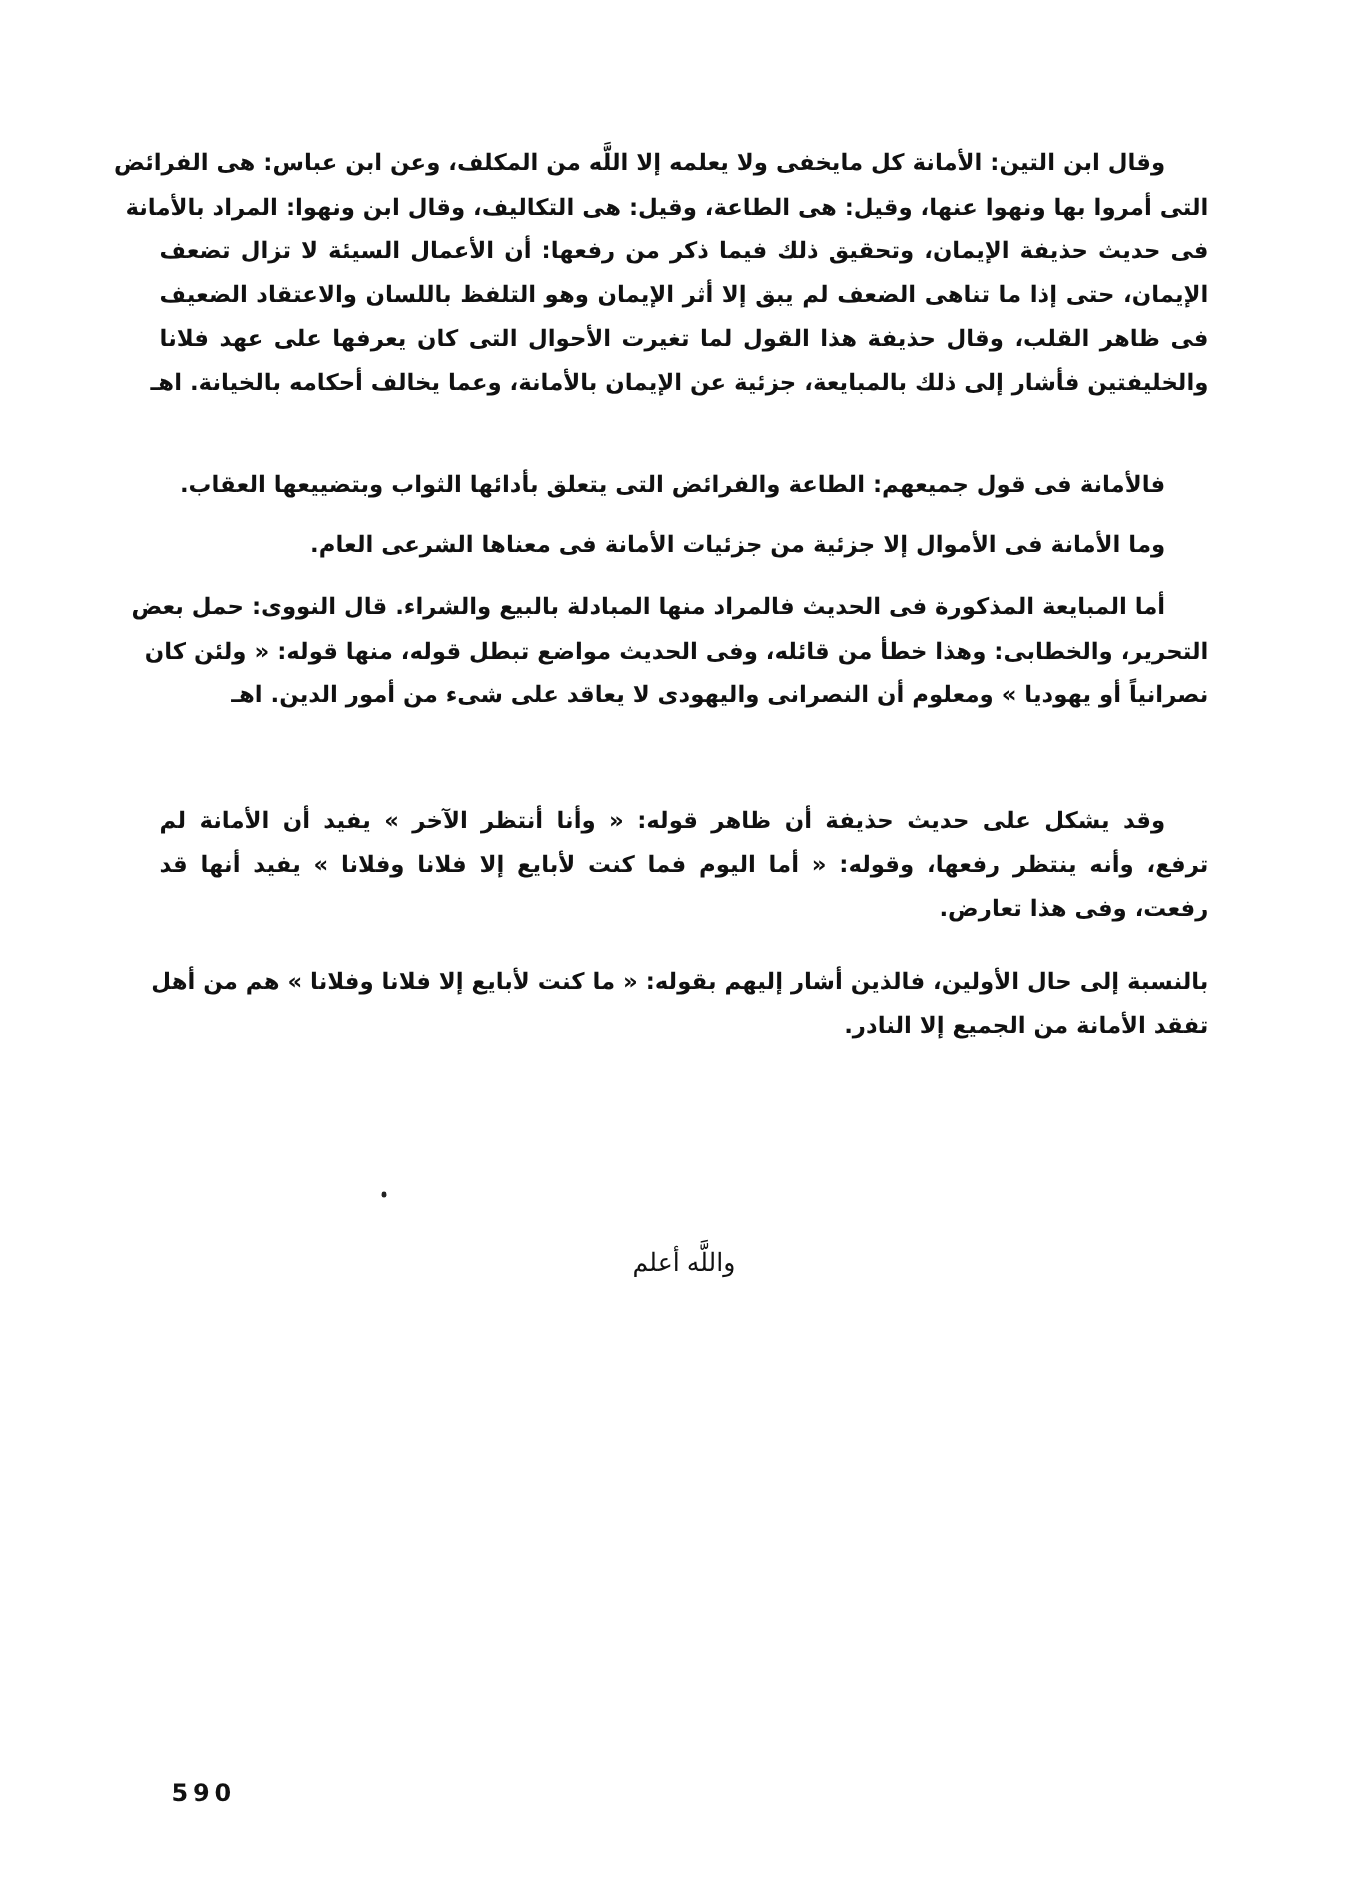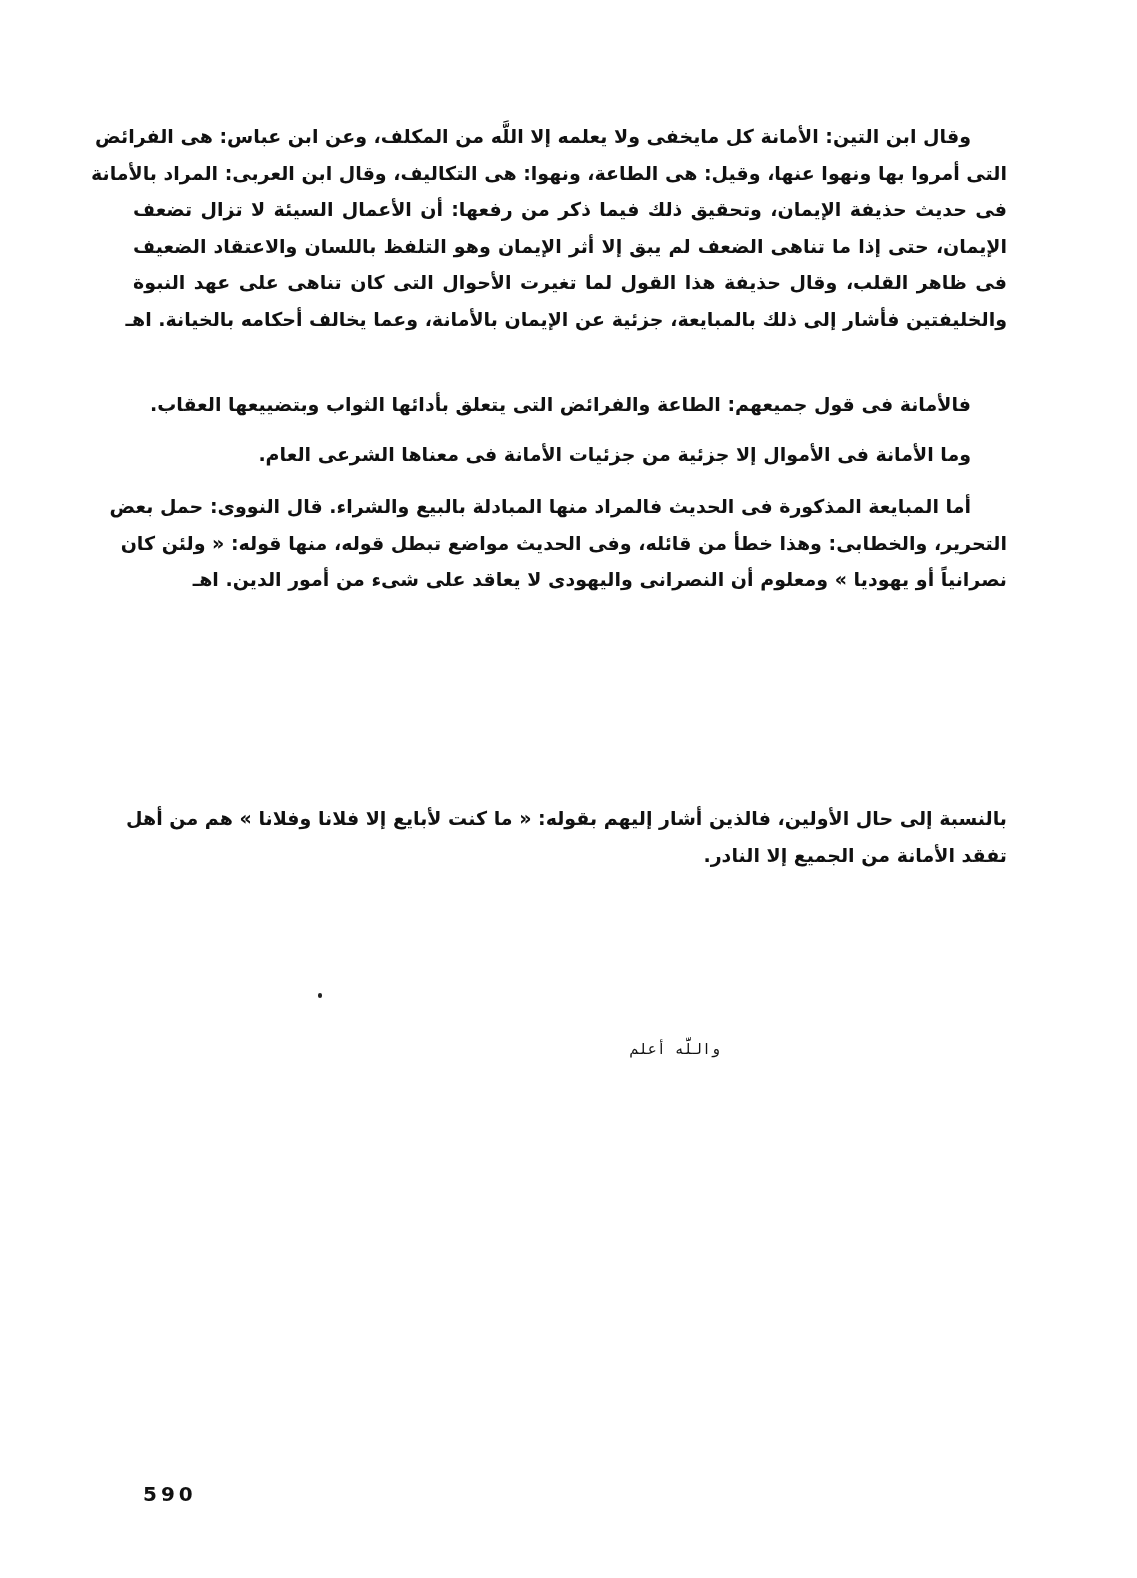--- a/index.html
+++ b/index.html
@@ -67,47 +67,48 @@
       width: 4px;
       height: 5px;
       background: #222;
       border-radius: 2px;
     }
     .closing {
       position: absolute;
       left: 420px;
       width: 300px;
       top: 1040px;
+      text-align: center;
       direction: rtl;
-      font-family: Liberation Mono, monospace;
-      font-size: 15px;
+      font-family: Liberation Sans, sans-serif;
+      font-size: 21px;
       font-weight: normal;
     }
     .page-number {
       position: absolute;
       left: 143px;
       top: 1482px;
       direction: rtl;
       font-size: 20px;
       font-weight: bold;
       letter-spacing: 4px;
     }
   </style>
 </head>
 <body>
 
 <div class="page">
 
   <div class="text-block" id="p1">
     <div class="para">
       <span class="line indent">وقال ابن التين: الأمانة كل مايخفى ولا يعلمه إلا اللَّه من المكلف، وعن ابن عباس: هى الفرائض</span>
-      <span class="line">التى أمروا بها ونهوا عنها، وقيل: هى الطاعة، ونهوا: هى التكاليف، وقال ابن العربى: المراد بالأمانة</span>
+      <span class="line">التى أمروا بها ونهوا عنها، وقيل: هى الطاعة، وقيل: هى التكاليف، وقال ابن ونهوا: المراد بالأمانة</span>
       <span class="line">فى حديث حذيفة الإيمان، وتحقيق ذلك فيما ذكر من رفعها: أن الأعمال السيئة لا تزال تضعف</span>
       <span class="line">الإيمان، حتى إذا ما تناهى الضعف لم يبق إلا أثر الإيمان وهو التلفظ باللسان والاعتقاد الضعيف</span>
-      <span class="line">فى ظاهر القلب، وقال حذيفة هذا القول لما تغيرت الأحوال التى كان تناهى على عهد النبوة</span>
+      <span class="line">فى ظاهر القلب، وقال حذيفة هذا القول لما تغيرت الأحوال التى كان يعرفها على عهد فلانا</span>
       <span class="line">والخليفتين فأشار إلى ذلك بالمبايعة، جزئية عن الإيمان بالأمانة، وعما يخالف أحكامه بالخيانة. اهـ</span>
     </div>
   </div>
 
   <div class="text-block" id="p2">
     <div class="para">
       <span class="line indent last">فالأمانة فى قول جميعهم: الطاعة والفرائض التى يتعلق بأدائها الثواب وبتضييعها العقاب.</span>
     </div>
   </div>
 
@@ -118,20 +119,27 @@
   </div>
 
   <div class="text-block" id="p4">
     <div class="para">
       <span class="line indent">أما المبايعة المذكورة فى الحديث فالمراد منها المبادلة بالبيع والشراء. قال النووى: حمل بعض</span>
       <span class="line">التحرير، والخطابى: وهذا خطأ من قائله، وفى الحديث مواضع تبطل قوله، منها قوله: « ولئن كان</span>
       <span class="line last">نصرانياً أو يهوديا » ومعلوم أن النصرانى واليهودى لا يعاقد على شىء من أمور الدين. اهـ</span>
     </div>
   </div>
 
+  <div class="text-block" id="p5">
+    <div class="para">
+      <span class="line indent">وقد يشكل على حديث حذيفة أن ظاهر قوله: « وأنا أنتظر الآخر » يفيد أن الأمانة لم</span>
+      <span class="line">ترفع، وأنه ينتظر رفعها، وقوله: « أما اليوم فما كنت لأبايع إلا فلانا وفلانا » يفيد أنها قد</span>
+      <span class="line last">رفعت، وفى هذا تعارض.</span>
+    </div>
+  </div>
 
   <div class="text-block" id="p6">
     <div class="para">
       <span class="line">بالنسبة إلى حال الأولين، فالذين أشار إليهم بقوله: « ما كنت لأبايع إلا فلانا وفلانا » هم من أهل</span>
       <span class="line last">تفقد الأمانة من الجميع إلا النادر.</span>
     </div>
   </div>
 
   <div class="stray-dot"></div>
 

